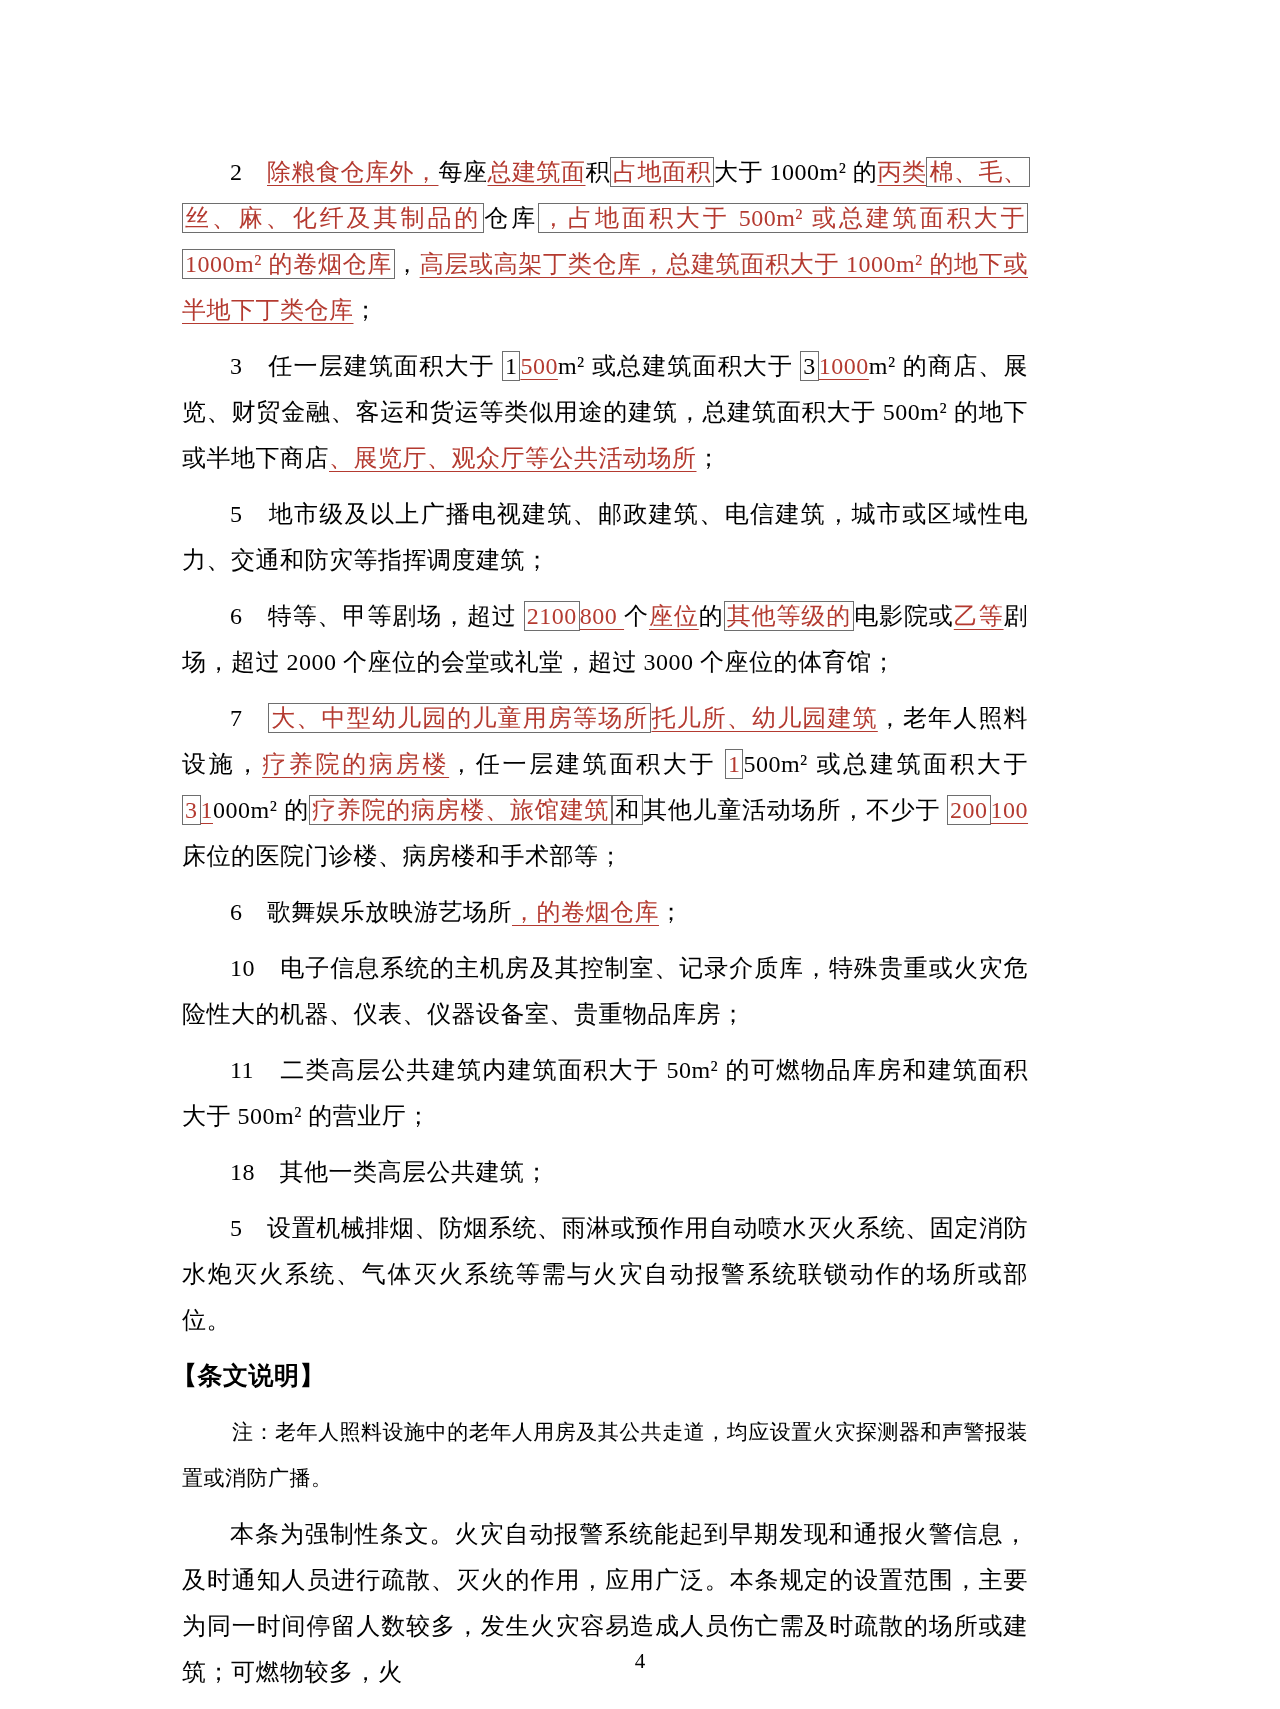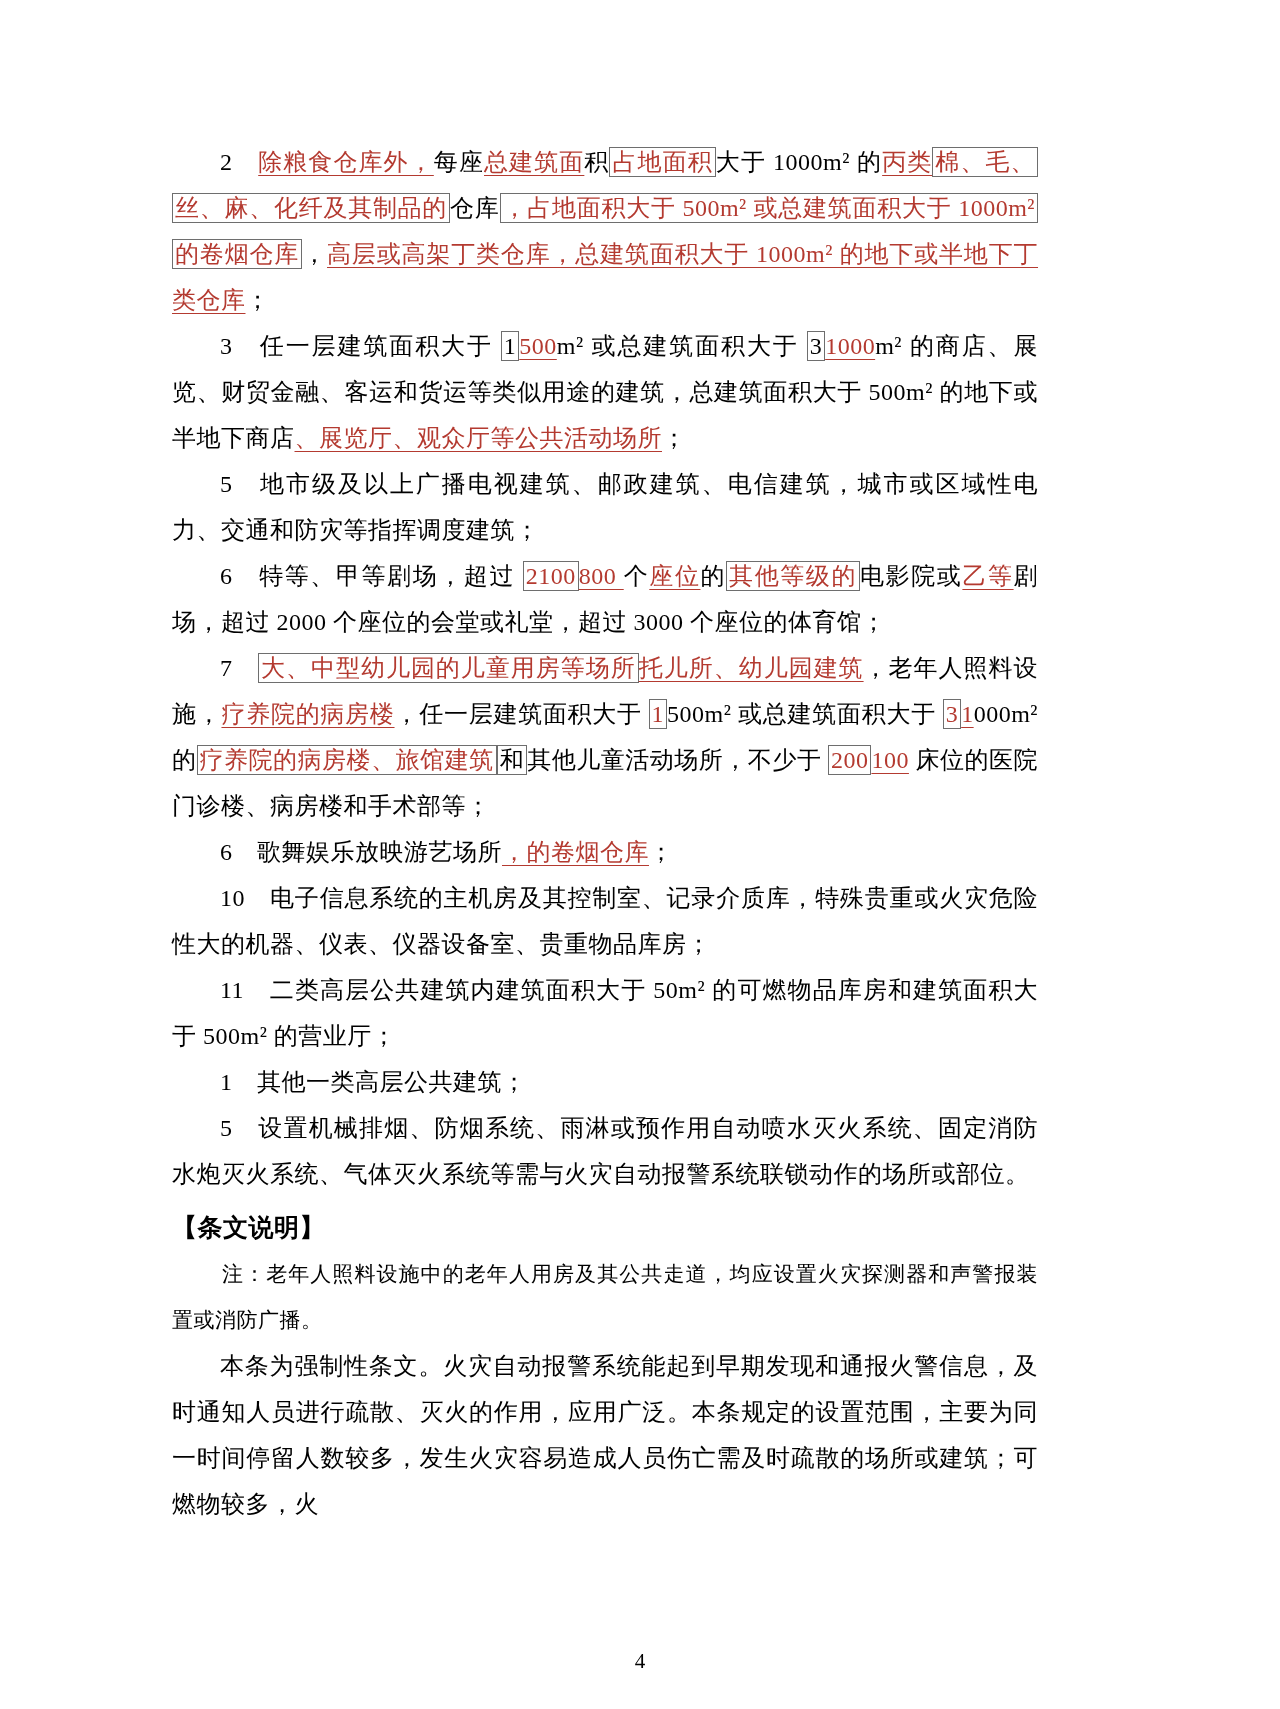--- a/index.html
+++ b/index.html
@@ -15,21 +15,21 @@
     font-family:"Liberation Serif","DejaVu Serif",serif;
     color:var(--ink);
     overflow:hidden;
   }
   .doc{
     position:absolute;
     left:172px;top:139px;
     width:866px;
   }
   .para{
-    margin:0;
+    margin:10px;
     font-size:24px;
     line-height:46px;
     letter-spacing:0.5px;
     text-align:justify;
     text-indent:2em;
     color:var(--ink);
   }
   .note{
     font-size:21px;
     text-indent:50px;
@@ -81,20 +81,20 @@
 
 <div class="doc">
   <p class="para"><span class="seg-n">2　</span><span class="seg-ins">除粮食仓库外，</span><span class="seg-n">每座</span><span class="seg-ins">总建筑面</span><span class="seg-n">积</span><span class="seg-boxred">占地面积</span><span class="seg-n">大于 1000m² 的</span><span class="seg-ins">丙类</span><span class="seg-boxred">棉、毛、丝、麻、化纤及其制品的</span><span class="seg-n">仓库</span><span class="seg-boxred">，占地面积大于 500m² 或总建筑面积大于 1000m² 的卷烟仓库</span><span class="seg-n">，</span><span class="seg-ins">高层或高架丁类仓库，总建筑面积大于 1000m² 的地下或半地下丁类仓库</span><span class="seg-n">；</span></p>
   <p class="para"><span class="seg-n">3　任一层建筑面积大于 </span><span class="seg-boxblk">1</span><span class="seg-ins">500</span><span class="seg-n">m² 或总建筑面积大于 </span><span class="seg-boxblk">3</span><span class="seg-ins">1000</span><span class="seg-n">m² 的商店、展览、财贸金融、客运和货运等类似用途的建筑，总建筑面积大于 500m² 的地下或半地下商店</span><span class="seg-ins">、展览厅、观众厅等公共活动场所</span><span class="seg-n">；</span></p>
   <p class="para"><span class="seg-n">5　地市级及以上广播电视建筑、邮政建筑、电信建筑，城市或区域性电力、交通和防灾等指挥调度建筑；</span></p>
   <p class="para"><span class="seg-n">6　特等、甲等剧场，超过 </span><span class="seg-boxred">2100</span><span class="seg-ins">800 </span><span class="seg-n">个</span><span class="seg-ins">座位</span><span class="seg-n">的</span><span class="seg-boxred">其他等级的</span><span class="seg-n">电影院或</span><span class="seg-ins">乙等</span><span class="seg-n">剧场，超过 2000 个座位的会堂或礼堂，超过 3000 个座位的体育馆；</span></p>
   <p class="para"><span class="seg-n">7　</span><span class="seg-boxred">大、中型幼儿园的儿童用房等场所</span><span class="seg-ins">托儿所、幼儿园建筑</span><span class="seg-n">，老年人照料设施，</span><span class="seg-ins">疗养院的病房楼</span><span class="seg-n">，任一层建筑面积大于 </span><span class="seg-boxred">1</span><span class="seg-n">500m² 或总建筑面积大于 </span><span class="seg-boxred">3</span><span class="seg-ins">1</span><span class="seg-n">000m² 的</span><span class="seg-boxred">疗养院的病房楼、旅馆建筑</span><span class="seg-boxblk">和</span><span class="seg-n">其他儿童活动场所，不少于 </span><span class="seg-boxred">200</span><span class="seg-ins">100</span><span class="seg-n"> 床位的医院门诊楼、病房楼和手术部等；</span></p>
   <p class="para"><span class="seg-n">6　歌舞娱乐放映游艺场所</span><span class="seg-ins">，的卷烟仓库</span><span class="seg-n">；</span></p>
   <p class="para"><span class="seg-n">10　电子信息系统的主机房及其控制室、记录介质库，特殊贵重或火灾危险性大的机器、仪表、仪器设备室、贵重物品库房；</span></p>
   <p class="para"><span class="seg-n">11　二类高层公共建筑内建筑面积大于 50m² 的可燃物品库房和建筑面积大于 500m² 的营业厅；</span></p>
-  <p class="para"><span class="seg-n">1　其他一类高层公共建筑；</span></p>
+  <p class="para"><span class="seg-n">18　其他一类高层公共建筑；</span></p>
   <p class="para"><span class="seg-n">5　设置机械排烟、防烟系统、雨淋或预作用自动喷水灭火系统、固定消防水炮灭火系统、气体灭火系统等需与火灾自动报警系统联锁动作的场所或部位。</span></p>
   <p class="para heading">【条文说明】</p>
   <p class="para note"><span class="seg-n">注：老年人照料设施中的老年人用房及其公共走道，均应设置火灾探测器和声警报装置或消防广播。</span></p>
   <p class="para"><span class="seg-n">本条为强制性条文。火灾自动报警系统能起到早期发现和通报火警信息，及时通知人员进行疏散、灭火的作用，应用广泛。本条规定的设置范围，主要为同一时间停留人数较多，发生火灾容易造成人员伤亡需及时疏散的场所或建筑；可燃物较多，火</span></p>
 </div>
 
 <div class="pageno">4</div>
 
 </body></html>

